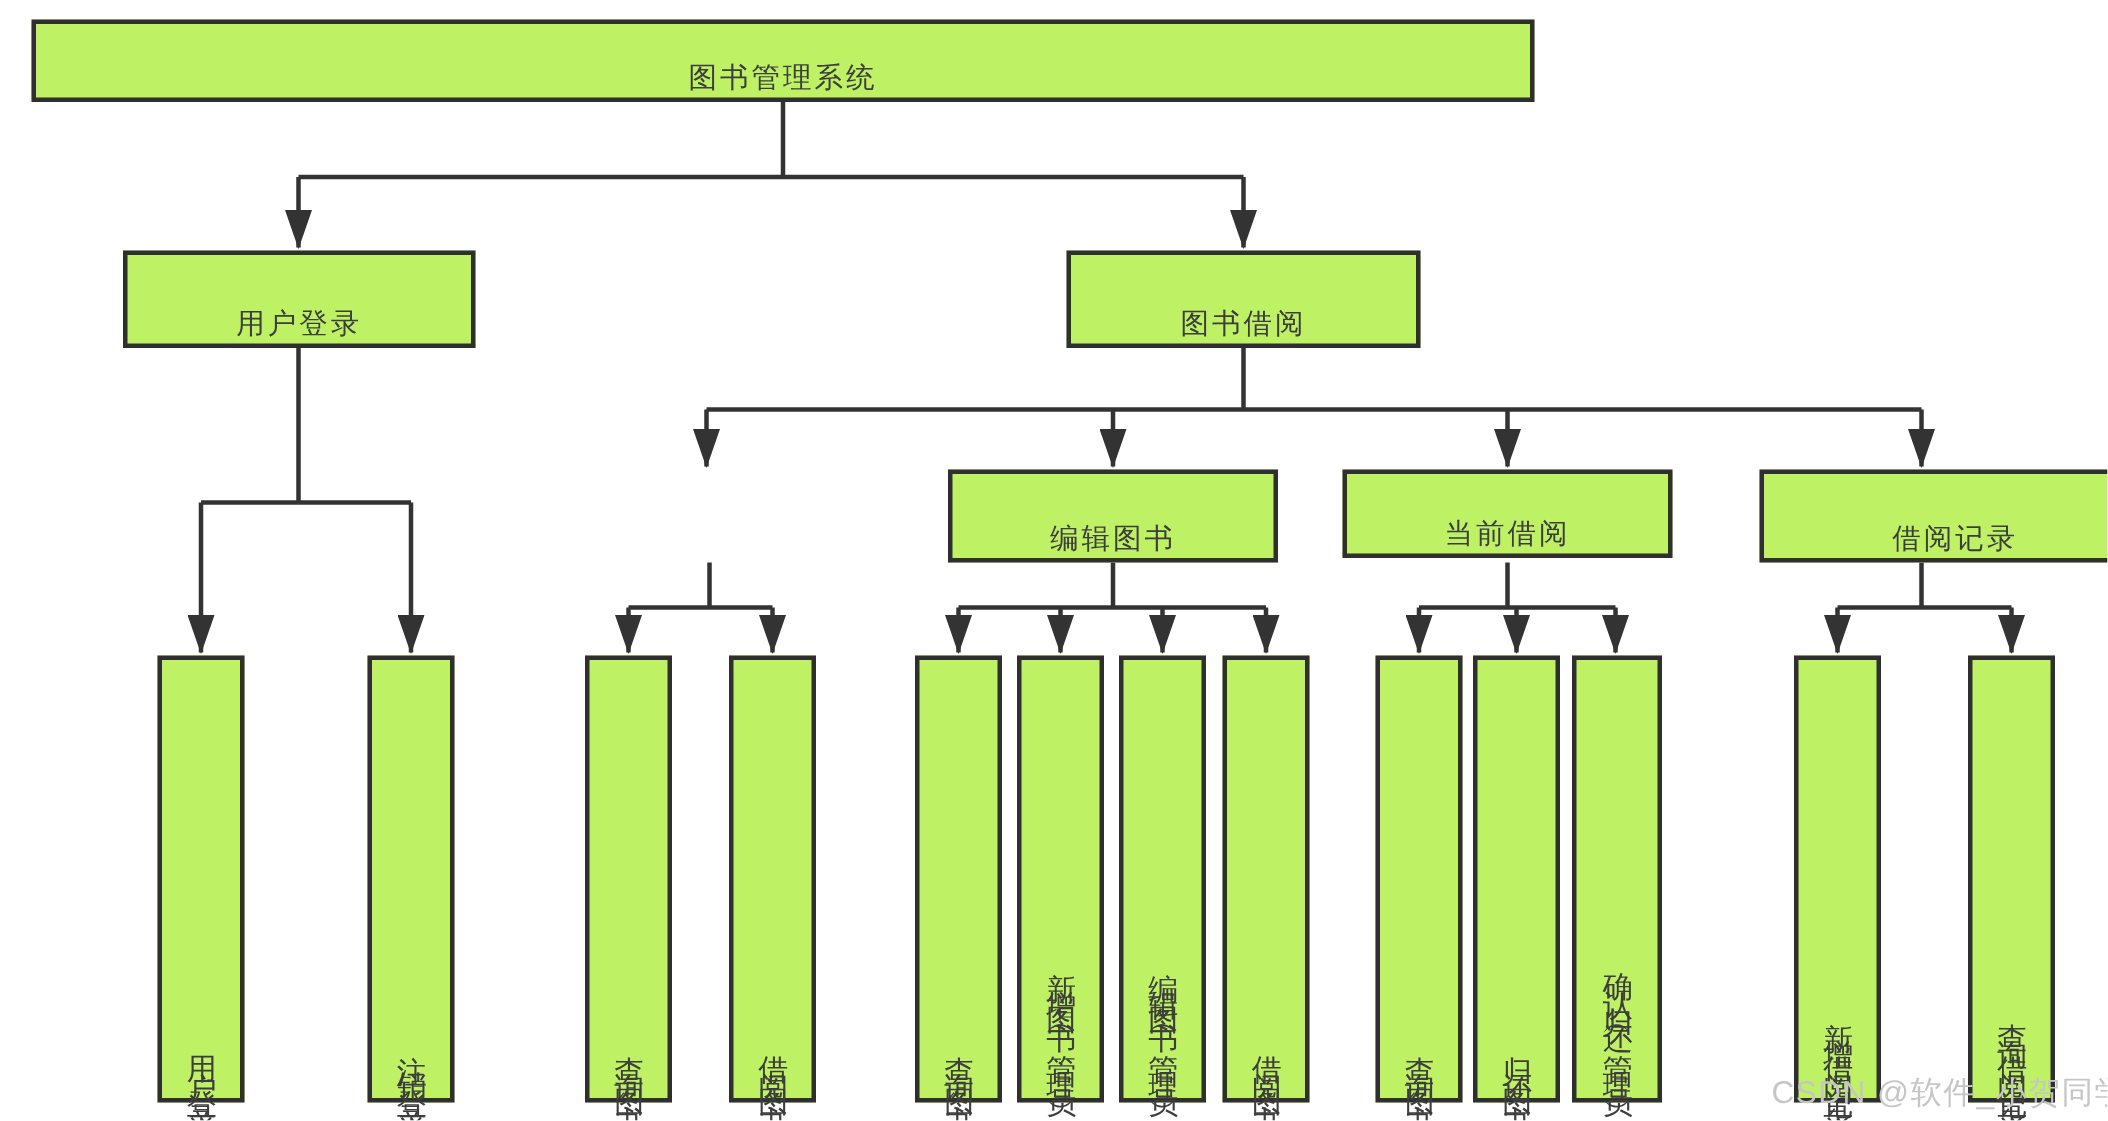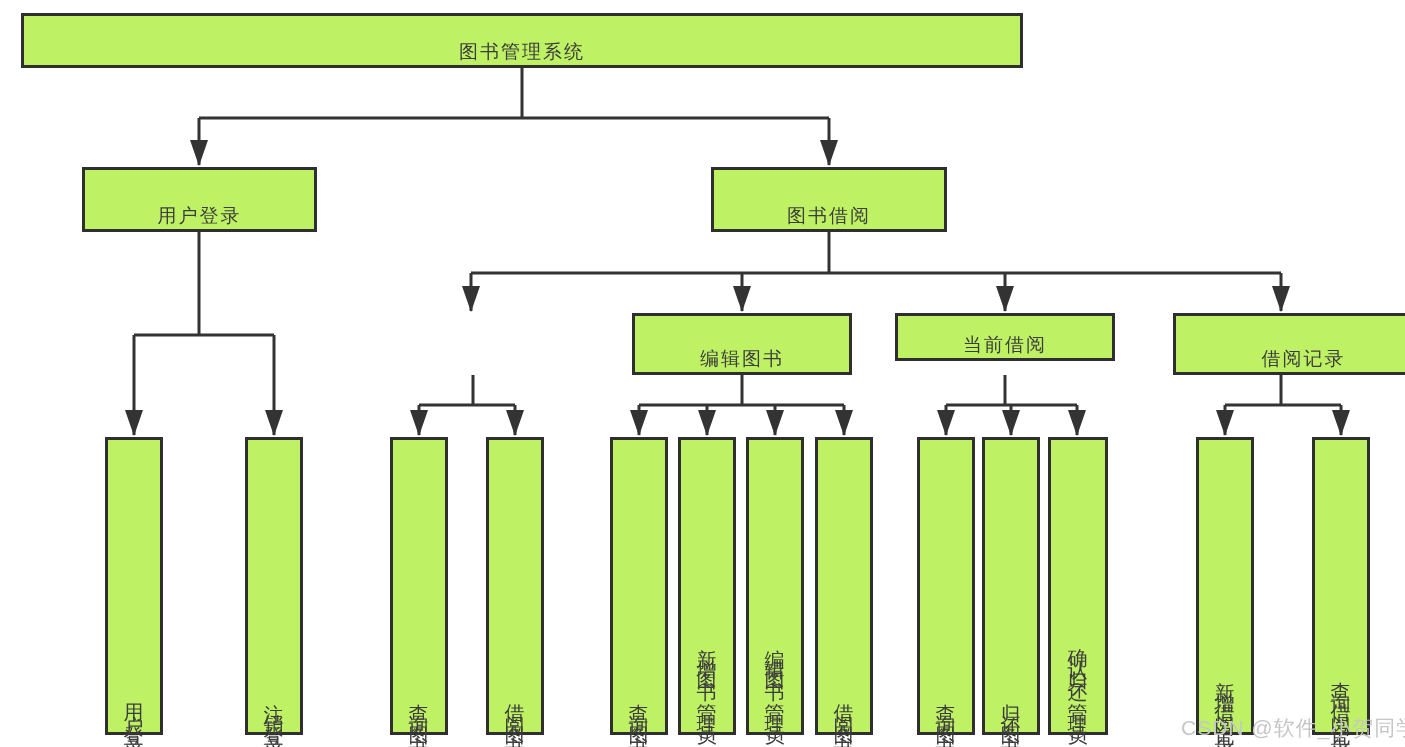--- a/index.html
+++ b/index.html
@@ -35,21 +35,21 @@
     letter-spacing: 11px;
     line-height: 1;
     white-space: nowrap;
   }
   
   .n-root   { left: 21px;   top: 13px;  width: 1002px; height: 55px; }
   .n-login  { left: 82px;   top: 167px; width: 235px;  height: 65px; }
   .n-mgmt   { left: 711px;  top: 167px; width: 236px;  height: 65px; }
   .n-newrec { left: 363px;  top: 313px; width: 220px;  height: 62px; }
   .n-bborrow{ left: 632px;  top: 313px; width: 220px;  height: 62px; }
-  .n-current{ left: 895px;  top: 313px; width: 220px;  height: 48px; }
+  .n-current{ left: 895px;  top: 313px; width: 220px;  height: 59px; }
   .n-records{ left: 1173px; top: 313px; width: 261px;  height: 62px; }
   .leaf { top: 437px; width: 58px; height: 298px; }
   .l1  { left: 105px; }
   .l2  { left: 245px; }
   .l3  { left: 390px; }
   .l4  { left: 486px; }
   .l5  { left: 610px; }
   .l6  { left: 678px; }
   .l7  { left: 746px; }
   .l8  { left: 815px; }

